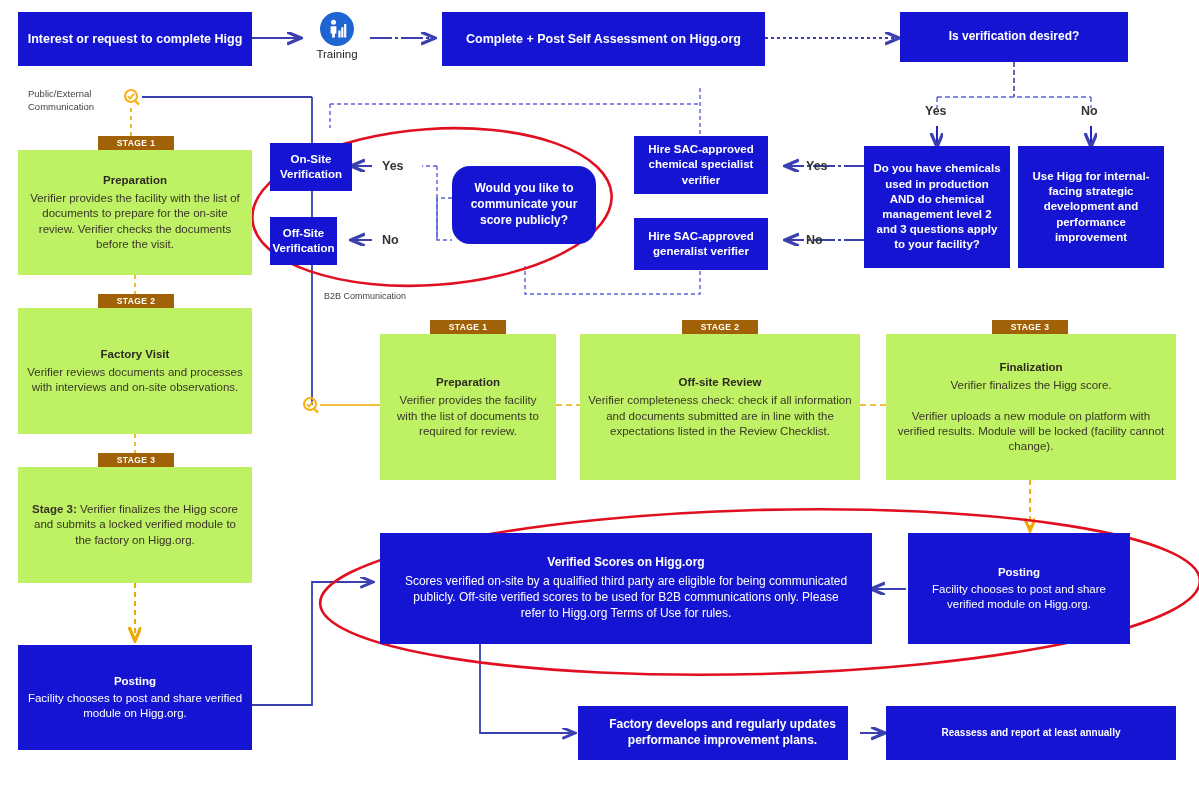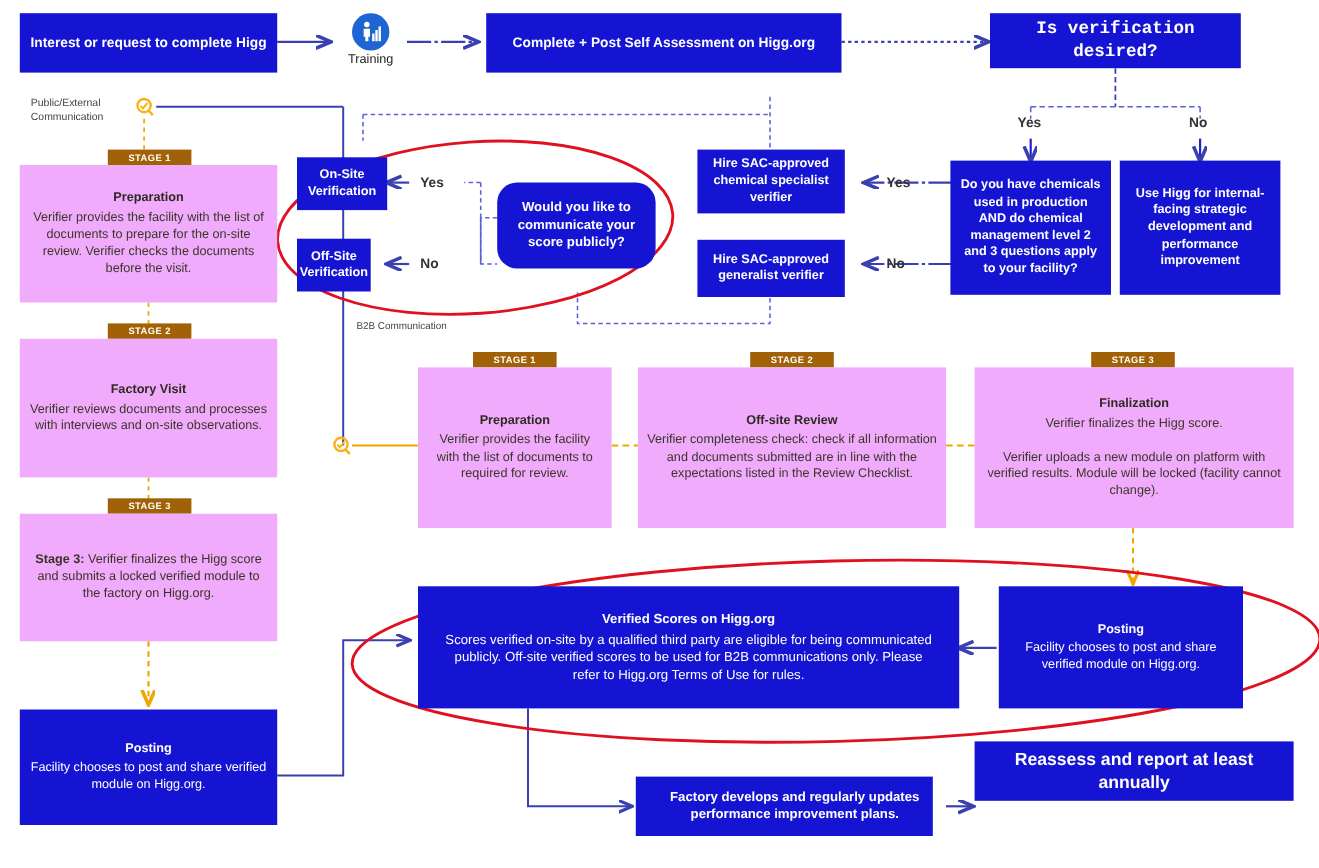--- a/index.html
+++ b/index.html
@@ -6,21 +6,21 @@
   body{
     font-family:"Liberation Sans", sans-serif;
     width:1199px;height:789px;overflow:hidden;
   }
   #canvas{position:relative;width:1199px;height:789px;background:#fff;}
 
   
   .box{position:absolute;box-sizing:border-box;display:flex;align-items:center;
        justify-content:center;text-align:center;}
   .blue{background:#1414d2;color:#ffffff;font-weight:bold;}
-  .orange{background:#f0abfc;color:#3b3225;}
+  .orange{background:#bef264;color:#3b3225;}
   .orange .ttl{font-weight:bold;display:block;margin-bottom:3px;color:#2e2a22;}
   .orange .body{display:block;font-weight:normal;color:#3b3628;}
   .inner{padding:4px 8px;line-height:1.32;width:100%;}
 
   
   .stagetab{position:absolute;background:#a16207;color:#ffffff;
       font-size:8.5px;font-weight:bold;letter-spacing:.4px;text-align:center;
       display:flex;align-items:center;justify-content:center;box-sizing:border-box;}
 
   
@@ -116,21 +116,21 @@
       <rect x="15.2" y="9.3" width="2.2" height="10.2" fill="#fff"></rect>
       <rect x="18.1" y="6" width="2.2" height="13.5" fill="#fff"></rect>
     </svg>
   </div>
   <div class="trainlbl" style="left:300px;top:48px;width:74px;">Training</div>
 
   <div class="box blue" style="left:442px;top:12px;width:323px;height:54px;font-size:12.5px;">
     <span class="inner">Complete + Post Self Assessment on Higg.org</span>
   </div>
 
-  <div class="box blue" style="left:900px;top:12px;width:228px;height:50px;font-size:16px;font-family:Liberation Mono, monospace;">
+  <div class="box blue" style="left:900px;top:12px;width:228px;height:50px;font-size:12px;">
     <span class="inner">Is verification desired?</span>
   </div>
 
   <div class="ynlbl" style="left:925px;top:104px;">Yes</div>
   <div class="ynlbl" style="left:1081px;top:104px;">No</div>
 
   <div class="lbl" style="left:28px;top:88px;font-size:9.5px;line-height:1.35;">Public/External
 Communication</div>
 
   <svg width="20" height="20" style="position:absolute;left:122px;top:88px;">
@@ -242,17 +242,17 @@
   <div class="box blue" style="left:908px;top:533px;width:222px;height:111px;font-size:11.5px;font-weight:normal;">
     <span class="inner">
       <span style="font-weight:bold;display:block;margin-bottom:2px;">Posting</span>
       <span>Facility chooses to post and share verified module on Higg.org.</span>
     </span>
   </div>
 
   <div class="box blue" style="left:578px;top:706px;width:270px;height:54px;font-size:12px;padding-left:19px;">
     <span class="inner">Factory develops and regularly updates performance improvement plans.</span>
   </div>
-  <div class="box blue" style="left:886px;top:674px;width:290px;height:54px;font-size:16px;">
+  <div class="box blue" style="left:886px;top:706px;width:290px;height:54px;font-size:10px;">
     <span class="inner">Reassess and report at least annually</span>
   </div>
 
 </div>
 
 </body></html>

